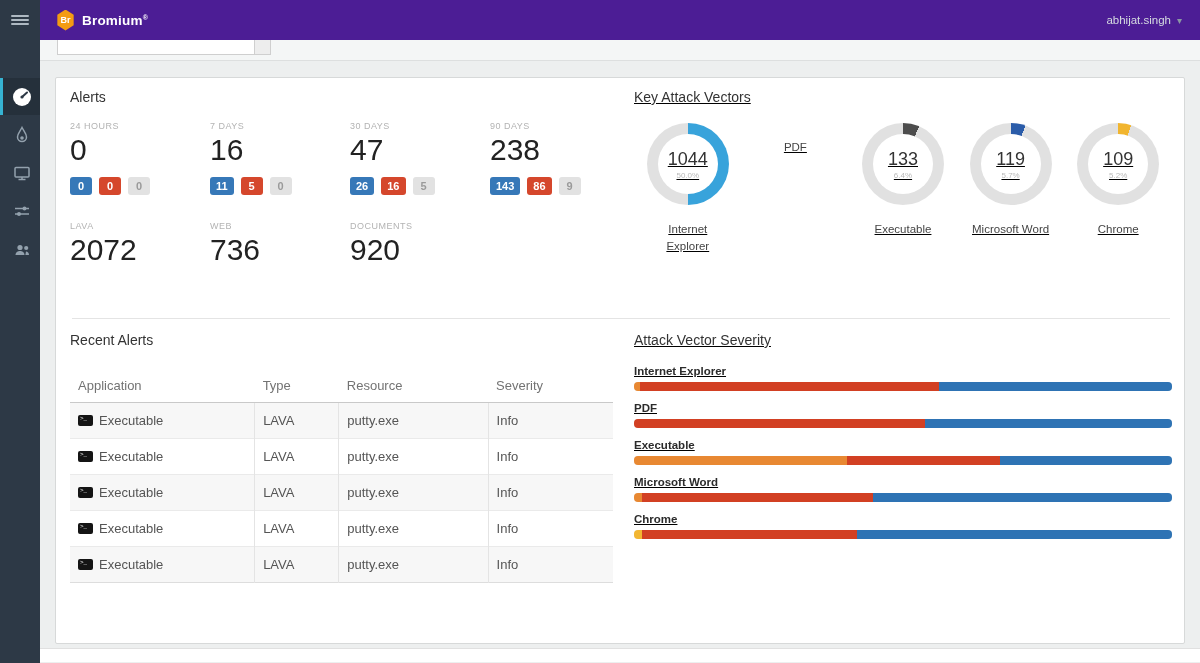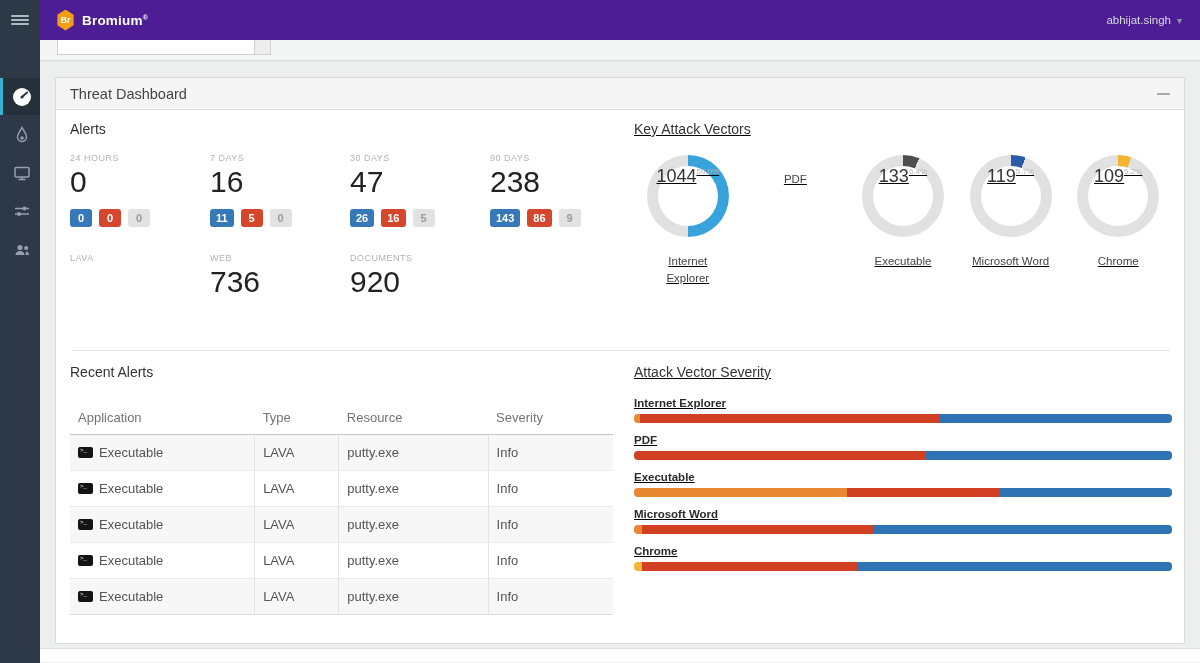--- a/index.html
+++ b/index.html
@@ -60,22 +60,22 @@
   .badge { min-width:22px; text-align:center; padding:3px 6px; border-radius:3px; font-size:11px; font-weight:bold; }
   .badge-info { background:#3678b8; color:#fff; }
   .badge-high { background:#d5472c; color:#fff; }
   .badge-other { background:#e2e2e2; color:#9a9a9a; }
   .stat-grid.sources { margin-top:26px; }
 
   
   .donut-row { display:flex; margin-top:18px; }
   .donut-cell { width:20%; display:flex; flex-direction:column; align-items:center; cursor:pointer; }
   .donut { width:82px; height:82px; border-radius:50%; display:flex; align-items:center; justify-content:center; }
-  .donut-hole { width:60px; height:60px; background:#fff; border-radius:50%; display:flex; 
-                align-items:flex-start; justify-content:center; }
+  .donut-hole { width:60px; height:60px; background:#fff; border-radius:50%; display:flex; flex-direction:column;
+                align-items:center; justify-content:center; }
   .donut-value { font-size:18px; color:#333; }
   .donut-pct { font-size:8px; color:#b9b9b9; margin-top:1px; }
   .donut-label { margin-top:16px; font-size:11.5px; color:#444; text-align:center; width:84px; line-height:1.5; }
 
   .divider { border-top:1px solid #e4e4e4; margin:0 2px; }
 
   .row-bottom { display:flex; margin-top:13px; }
 
   
   .alerts-table { width:543px; border-collapse:collapse; margin-top:21px; font-size:13px; }
@@ -161,25 +161,20 @@
   </div>
 </div>
 
 <div class="content">
   <div class="toolbar-strip">
     <input class="search-box" type="text" value="" style="">
     <div class="search-addon"></div>
   </div>
 
   <div class="panel">
-    <div class="panel-header">
-      <span class="panel-title">Threat Dashboard</span>
-      <span class="panel-header-spacer"></span>
-      <span class="collapse-icon"></span>
-    </div>
 
     <div class="panel-body">
       <div class="row-top">
 
         <div class="col-left">
           <div class="section-heading">Alerts</div>
 
           <div class="stat-grid">
             <div class="stat">
               <div class="stat-label">24 HOURS</div>
@@ -215,20 +210,21 @@
                 <span class="badge badge-info">143</span>
                 <span class="badge badge-high">86</span>
                 <span class="badge badge-other">9</span>
               </div>
             </div>
           </div>
 
           <div class="stat-grid sources">
             <div class="stat">
               <div class="stat-label">LAVA</div>
+              <div class="stat-value">2072</div>
             </div>
             <div class="stat">
               <div class="stat-label">WEB</div>
               <div class="stat-value">736</div>
             </div>
             <div class="stat">
               <div class="stat-label">DOCUMENTS</div>
               <div class="stat-value">920</div>
             </div>
           </div>

